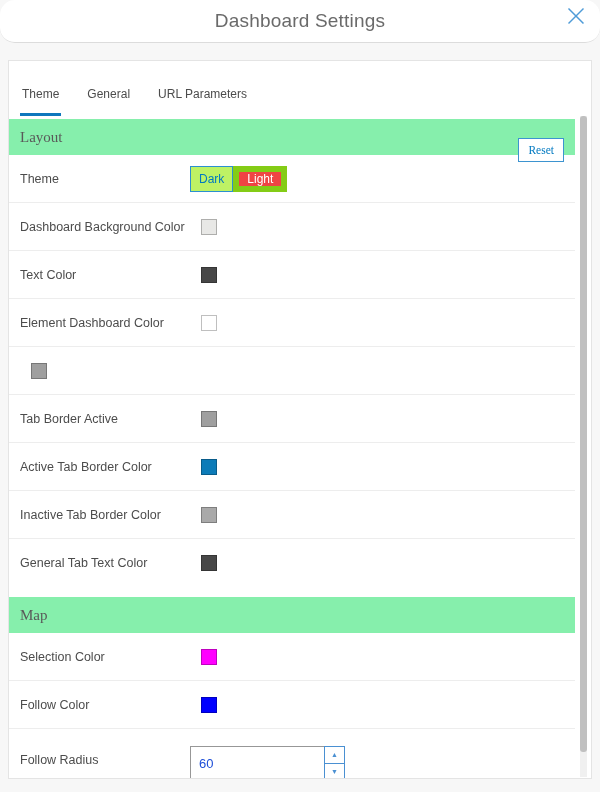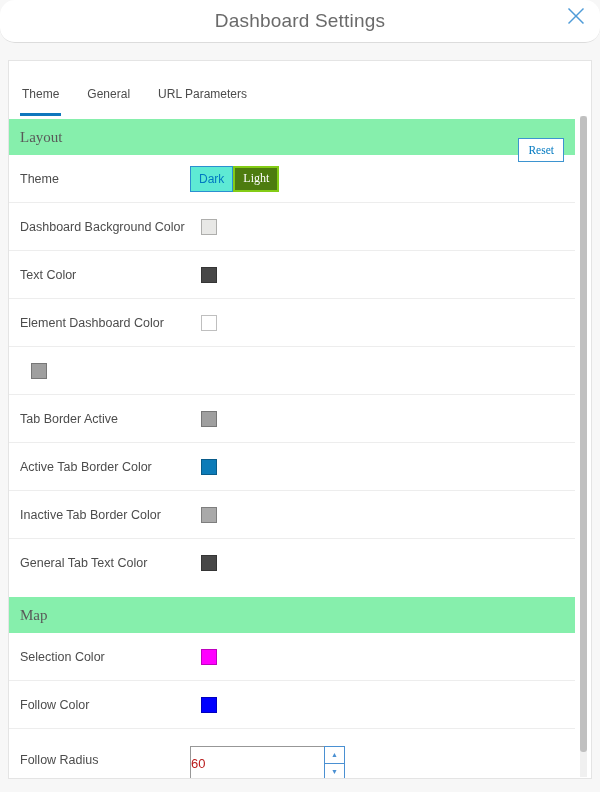--- a/index.html
+++ b/index.html
@@ -53,30 +53,30 @@
     width: 16px; height: 16px; margin-left: 11px;
     border: 1px solid rgba(0,0,0,0.25); cursor: pointer;
   }
 
   
   .seg-toggle { display: flex; }
   .seg-btn {
     height: 26px; display: flex; align-items: center; padding: 0 8px;
     font-size: 12px; cursor: pointer; font-family: inherit;
   }
-  .seg-btn.inactive { background: #5eead4; color: #0079c1; border: 1px solid #2b8fd0; }
-  .seg-btn.active { background: #4d7c0f; color: #fff; border: 2px solid #84cc16; font-family: Liberation Serif, serif; }
+  .seg-btn.inactive { background: #bef264; color: #0079c1; border: 1px solid #2b8fd0; }
+  .seg-btn.active { background: #ef4444; color: #fff; border: 6px solid #84cc16; }
 
   
   .radius-row { border-bottom: none; align-items: flex-start; height: 60px; }
   .radius-row .row-label { margin-top: 24px; }
   .num-wrap { display: flex; margin-top: 17px; height: 34px; }
   .num-input {
     width: 134px; height: 34px; border: 1px solid #979797; border-right: none;
-    font-size: 13px; color: #b91c1c; padding: 0 0; font-family: inherit; outline: none;
+    font-size: 13px; color: #1d4ed8; padding: 0 8px; font-family: inherit; outline: none;
   }
   .spinner { width: 21px; border: 1px solid #4a90d2; display: flex; flex-direction: column; background: #fff; }
   .spin-btn {
     flex: 1; display: flex; align-items: center; justify-content: center;
     font-size: 7px; color: #4a90d2; cursor: pointer; background: #fff; border: none; padding: 0;
   }
   .spin-btn.up { border-bottom: 1px solid #4a90d2; }
 
   
   .scrollbar-track {

